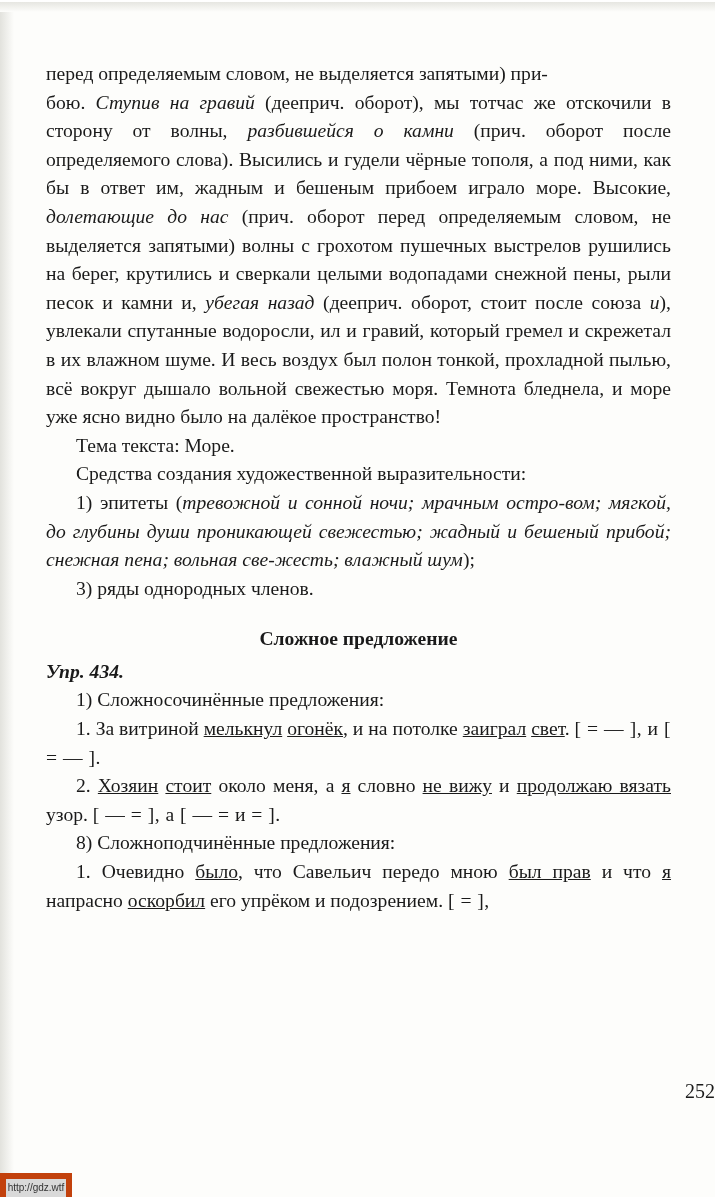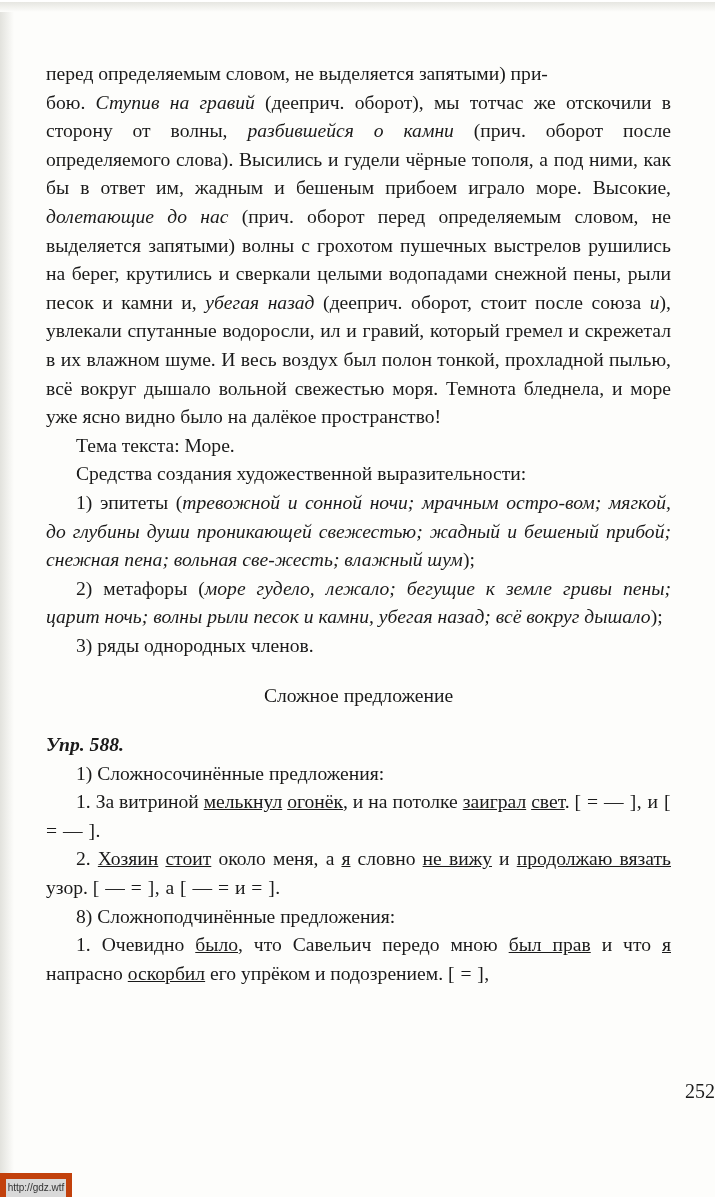--- a/index.html
+++ b/index.html
@@ -34,23 +34,23 @@
     line-height: 28.6px;
     text-align: justify;
     text-justify: inter-word;
     hyphens: manual;
   }
   .para-indent { text-indent: 30px; }
   .i { font-style: italic; }
   .u { text-decoration: underline; }
   .section-title {
     margin-top: 22px;
-    margin-bottom: 20px;
+    margin-bottom: 4px;
     text-align: center;
-    font-weight: normal;
+    font-weight: bold;
     font-size: 19.6px;
     line-height: 28.6px;
   }
   .exercise-no {
     margin-top: 2px;
     font-style: italic;
     font-weight: bold;
     font-size: 19.6px;
     line-height: 28.6px;
   }
@@ -103,27 +103,26 @@
   <div class="content">
 
     <p><span>перед определяемым словом, не выделяется запятыми) при-</span><br><span>бою. </span><span class="i">Ступив на гравий</span><span> (дееприч. оборот), мы тотчас же отскочили в сторону от волны, </span><span class="i">разбившейся о камни</span><span> (прич. оборот после определяемого слова). Высились и гудели чёрные тополя, а под ними, как бы в ответ им, жадным и бешеным прибоем играло море. Высокие, </span><span class="i">долетающие до нас</span><span> (прич. оборот перед определяемым словом, не выделяется запятыми) волны с грохотом пушечных выстрелов рушились на берег, крутились и сверкали целыми водопадами снежной пены, рыли песок и камни и, </span><span class="i">убегая назад</span><span> (дееприч. оборот, стоит после союза </span><span class="i">и</span><span>), увлекали спутанные водоросли, ил и гравий, который гремел и скрежетал в их влажном шуме. И весь воздух был полон тонкой, прохладной пылью, всё вокруг дышало вольной свежестью моря. Темнота бледнела, и море уже ясно видно было на далёкое пространство!</span></p>
 
     <p class="para-indent">Тема текста: Море.</p>
 
     <p class="para-indent">Средства создания художественной выразительности:</p>
 
     <p class="para-indent"><span>1) эпитеты (</span><span class="i">тревожной и сонной ночи; мрачным остро-вом; мягкой, до глубины души проникающей свежестью; жадный и бешеный прибой; снежная пена; вольная све-жесть; влажный шум</span><span>);</span></p>
 
-    <p class="para-indent"><span>2) метафоры (</span><span class="i">море гудело, лежало; бегущие к земле гривы пены; царит ночь; волны рыли песок и камни, убегая назад; всё вокруг дышало</span><span>);</span></p>
 
     <p class="para-indent">3) ряды однородных членов.</p>
 
     <div class="section-title">Сложное предложение</div>
 
-    <div class="exercise-no">Упр. 588.</div>
+    <div class="exercise-no">Упр. 434.</div>
 
     <p class="para-indent">1) Сложносочинённые предложения:</p>
 
     <p class="para-indent"><span>1. </span><span>За витриной </span><span class="u">мелькнул</span><span> </span><span class="u">огонёк</span><span>, и на потолке </span><span class="u">заиграл</span><span> </span><span class="u">свет</span><span>. </span><span class="scheme">[ = — ], и [ = — ].</span></p>
 
     <p class="para-indent"><span>2. </span><span class="u">Хозяин</span><span> </span><span class="u">стоит</span><span> около меня, а </span><span class="u">я</span><span> словно </span><span class="u">не вижу</span><span> и </span><span class="u">продолжаю вязать</span><span> узор. </span><span class="scheme">[ — = ], а [  — = и = ].</span></p>
 
     <p class="para-indent">8) Сложноподчинённые предложения:</p>
 
     <p class="para-indent"><span>1. </span><span>Очевидно </span><span class="u">было</span><span>, что Савельич передо мною </span><span class="u">был прав</span><span> и что </span><span class="u">я</span><span> напрасно </span><span class="u">оскорбил</span><span> его упрёком и подозрением. </span><span class="scheme">[ = ],</span><br></p>

